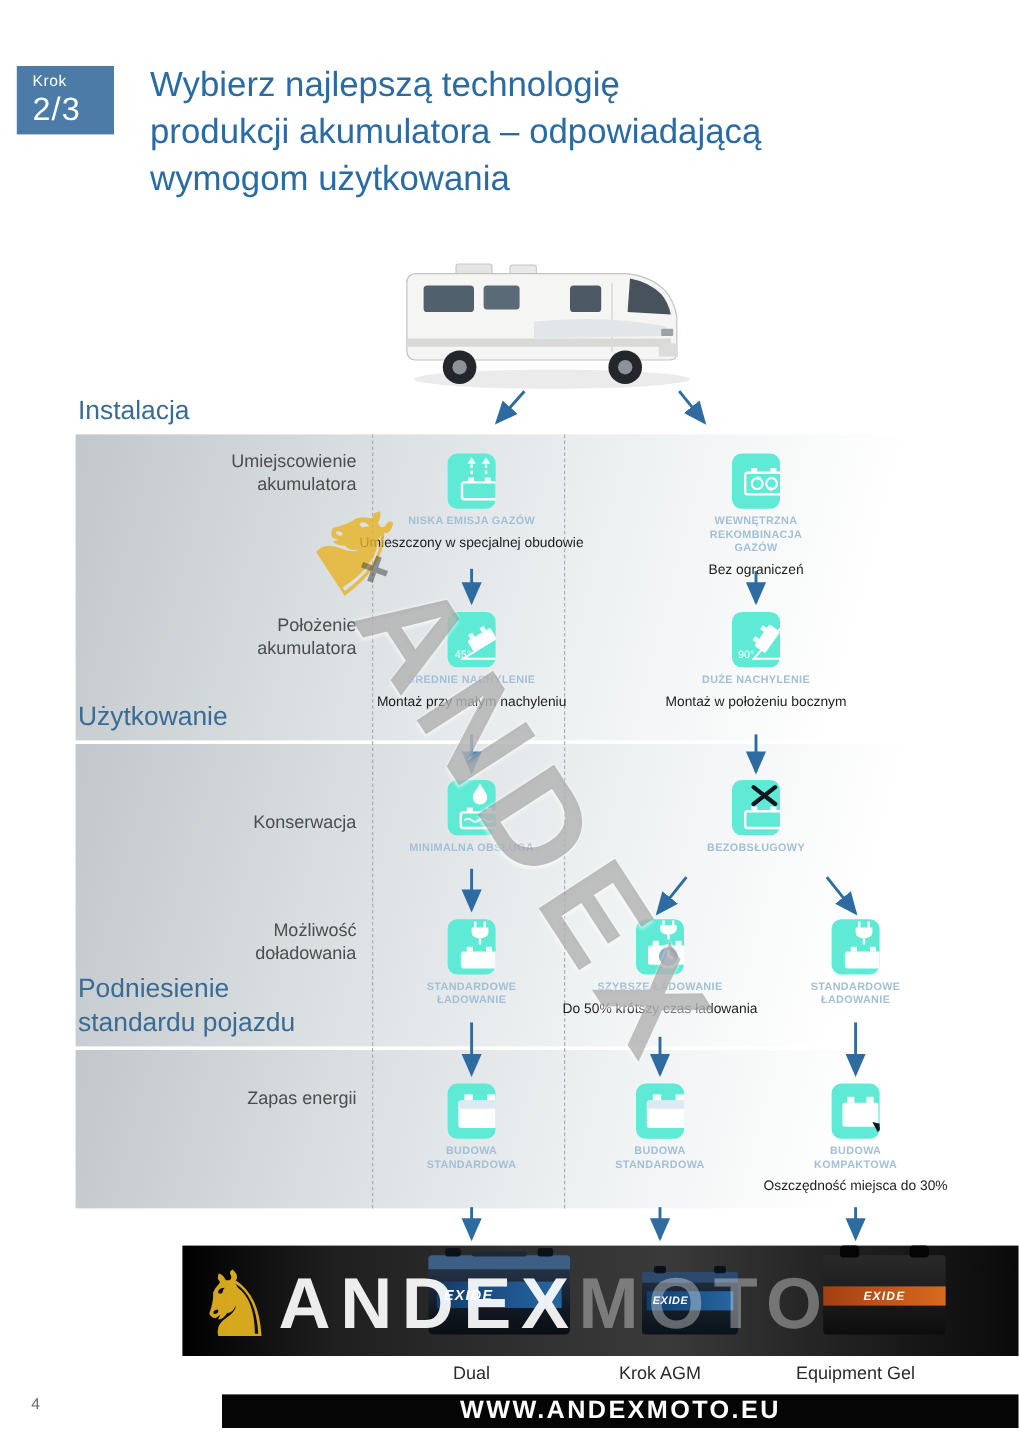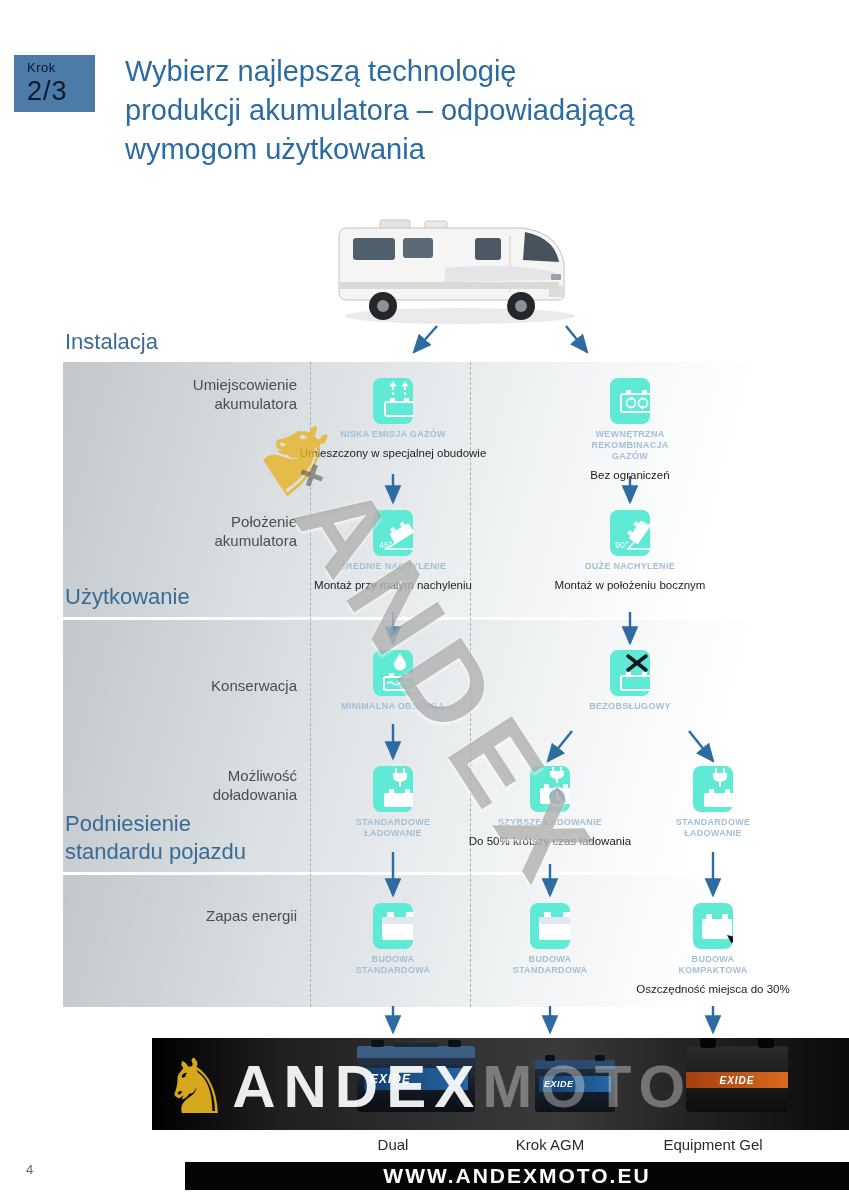--- a/index.html
+++ b/index.html
@@ -1,21 +1,21 @@
 <!DOCTYPE html>
 <html><head>
 <meta charset="utf-8">
 <style>
   * { margin:0; padding:0; box-sizing:border-box; }
   html,body { background:#ffffff; }
   body { font-family:"Liberation Sans", sans-serif; }
   .page { position:relative; width:849px; height:1200px; margin:0 auto; background:#fff; overflow:hidden; }
 
   
-  .step-badge { position:absolute; left:14px; top:55px; width:81px; height:57px; background:#4b7ba6; color:#0f172a; padding:5px 0 0 13px; z-index:10; }
+  .step-badge { position:absolute; left:14px; top:55px; width:81px; height:57px; background:#4b7ba6; color:#ffffff; padding:5px 0 0 13px; z-index:10; }
   .step-label { font-size:13px; letter-spacing:.5px; }
   .step-value { font-size:27px; letter-spacing:1px; margin-top:1px; }
   .title { position:absolute; left:125px; top:52px; width:710px; color:#2b6ba3; font-size:29px; line-height:39px; font-weight:400; z-index:10; }
 
   
   .camper { position:absolute; left:325px; top:198px; width:265px; height:140px; z-index:4; }
 
   
   .band { position:absolute; left:63px; right:3px; z-index:1;
           background:linear-gradient(105deg,#c2c7cb 0%,#d9dee1 28%,#eef1f2 55%,#ffffff 82%); }

